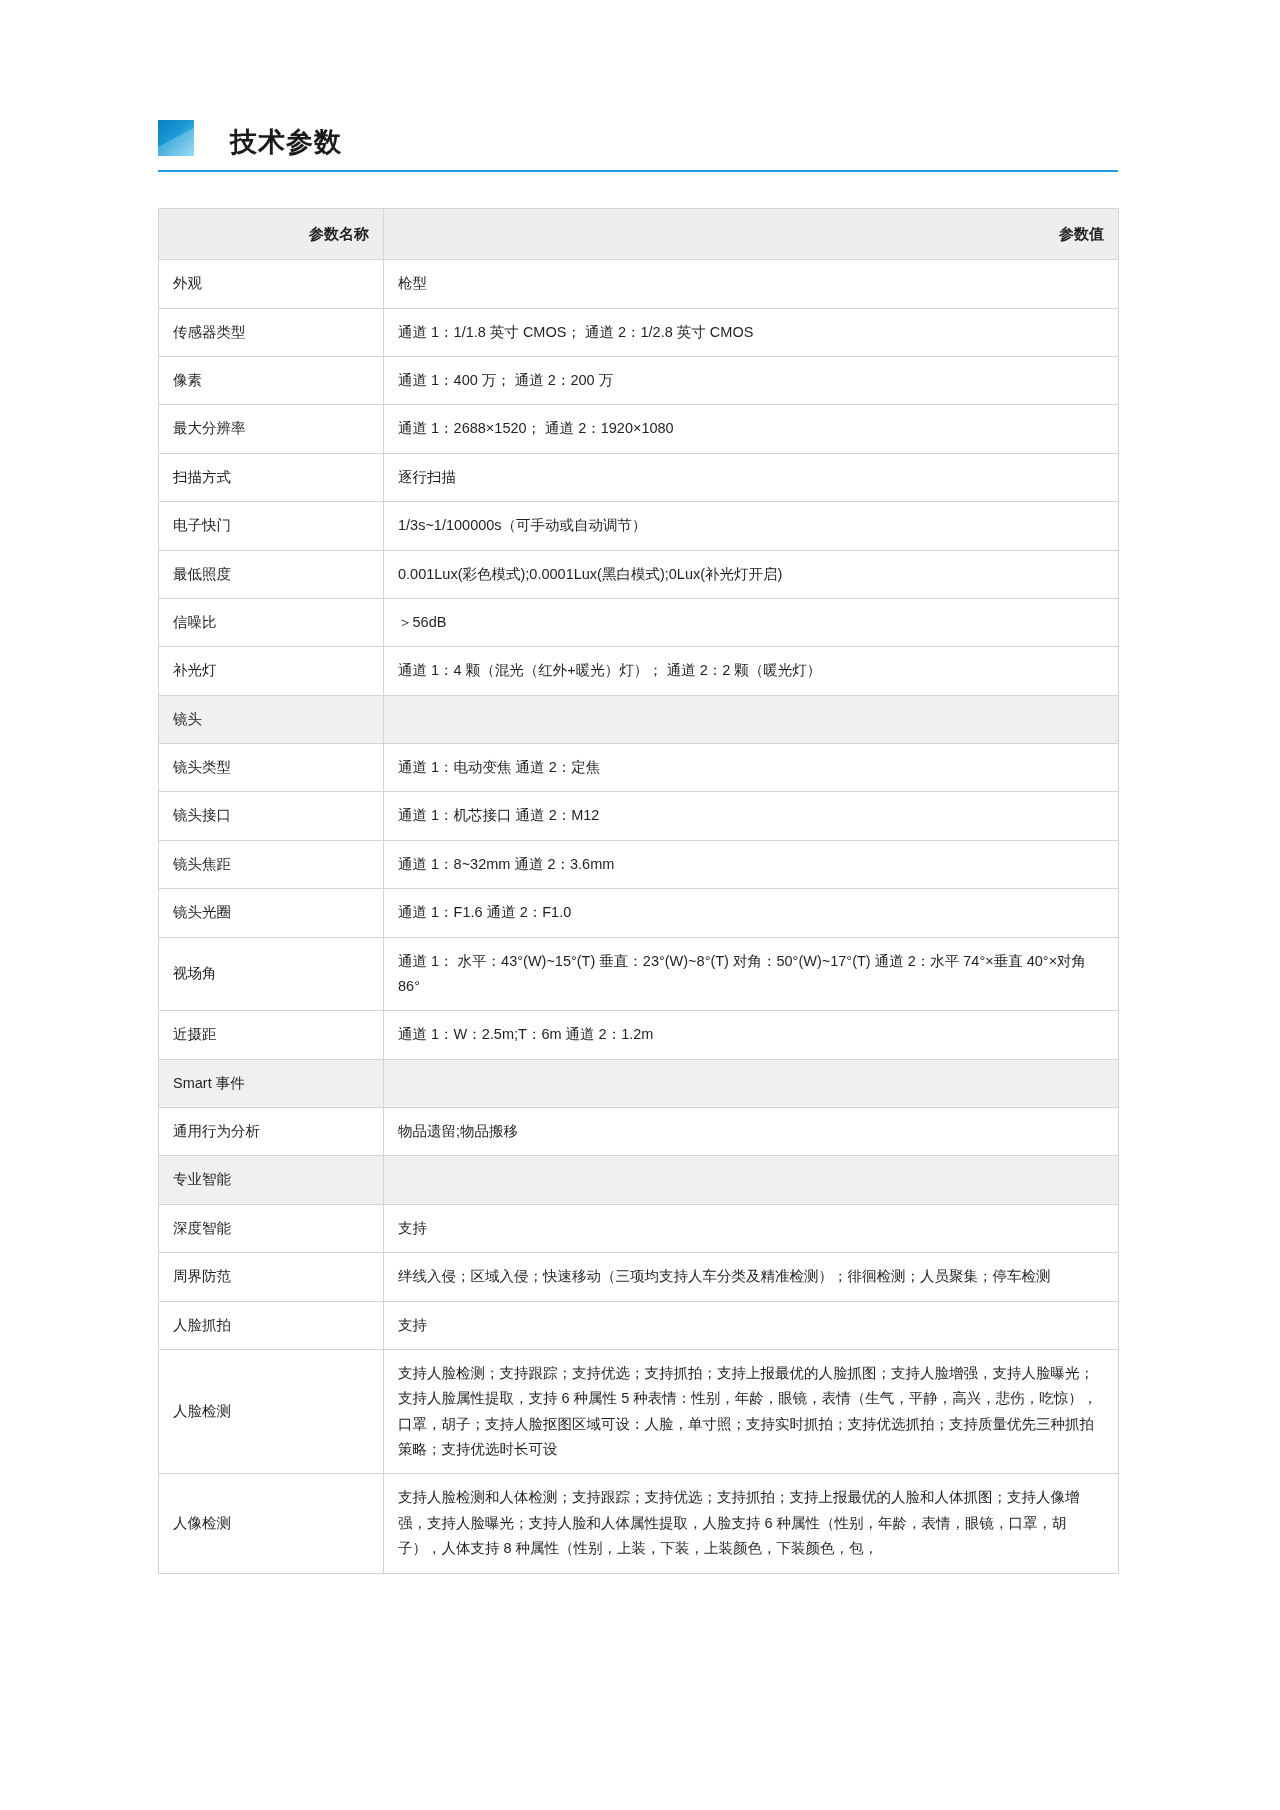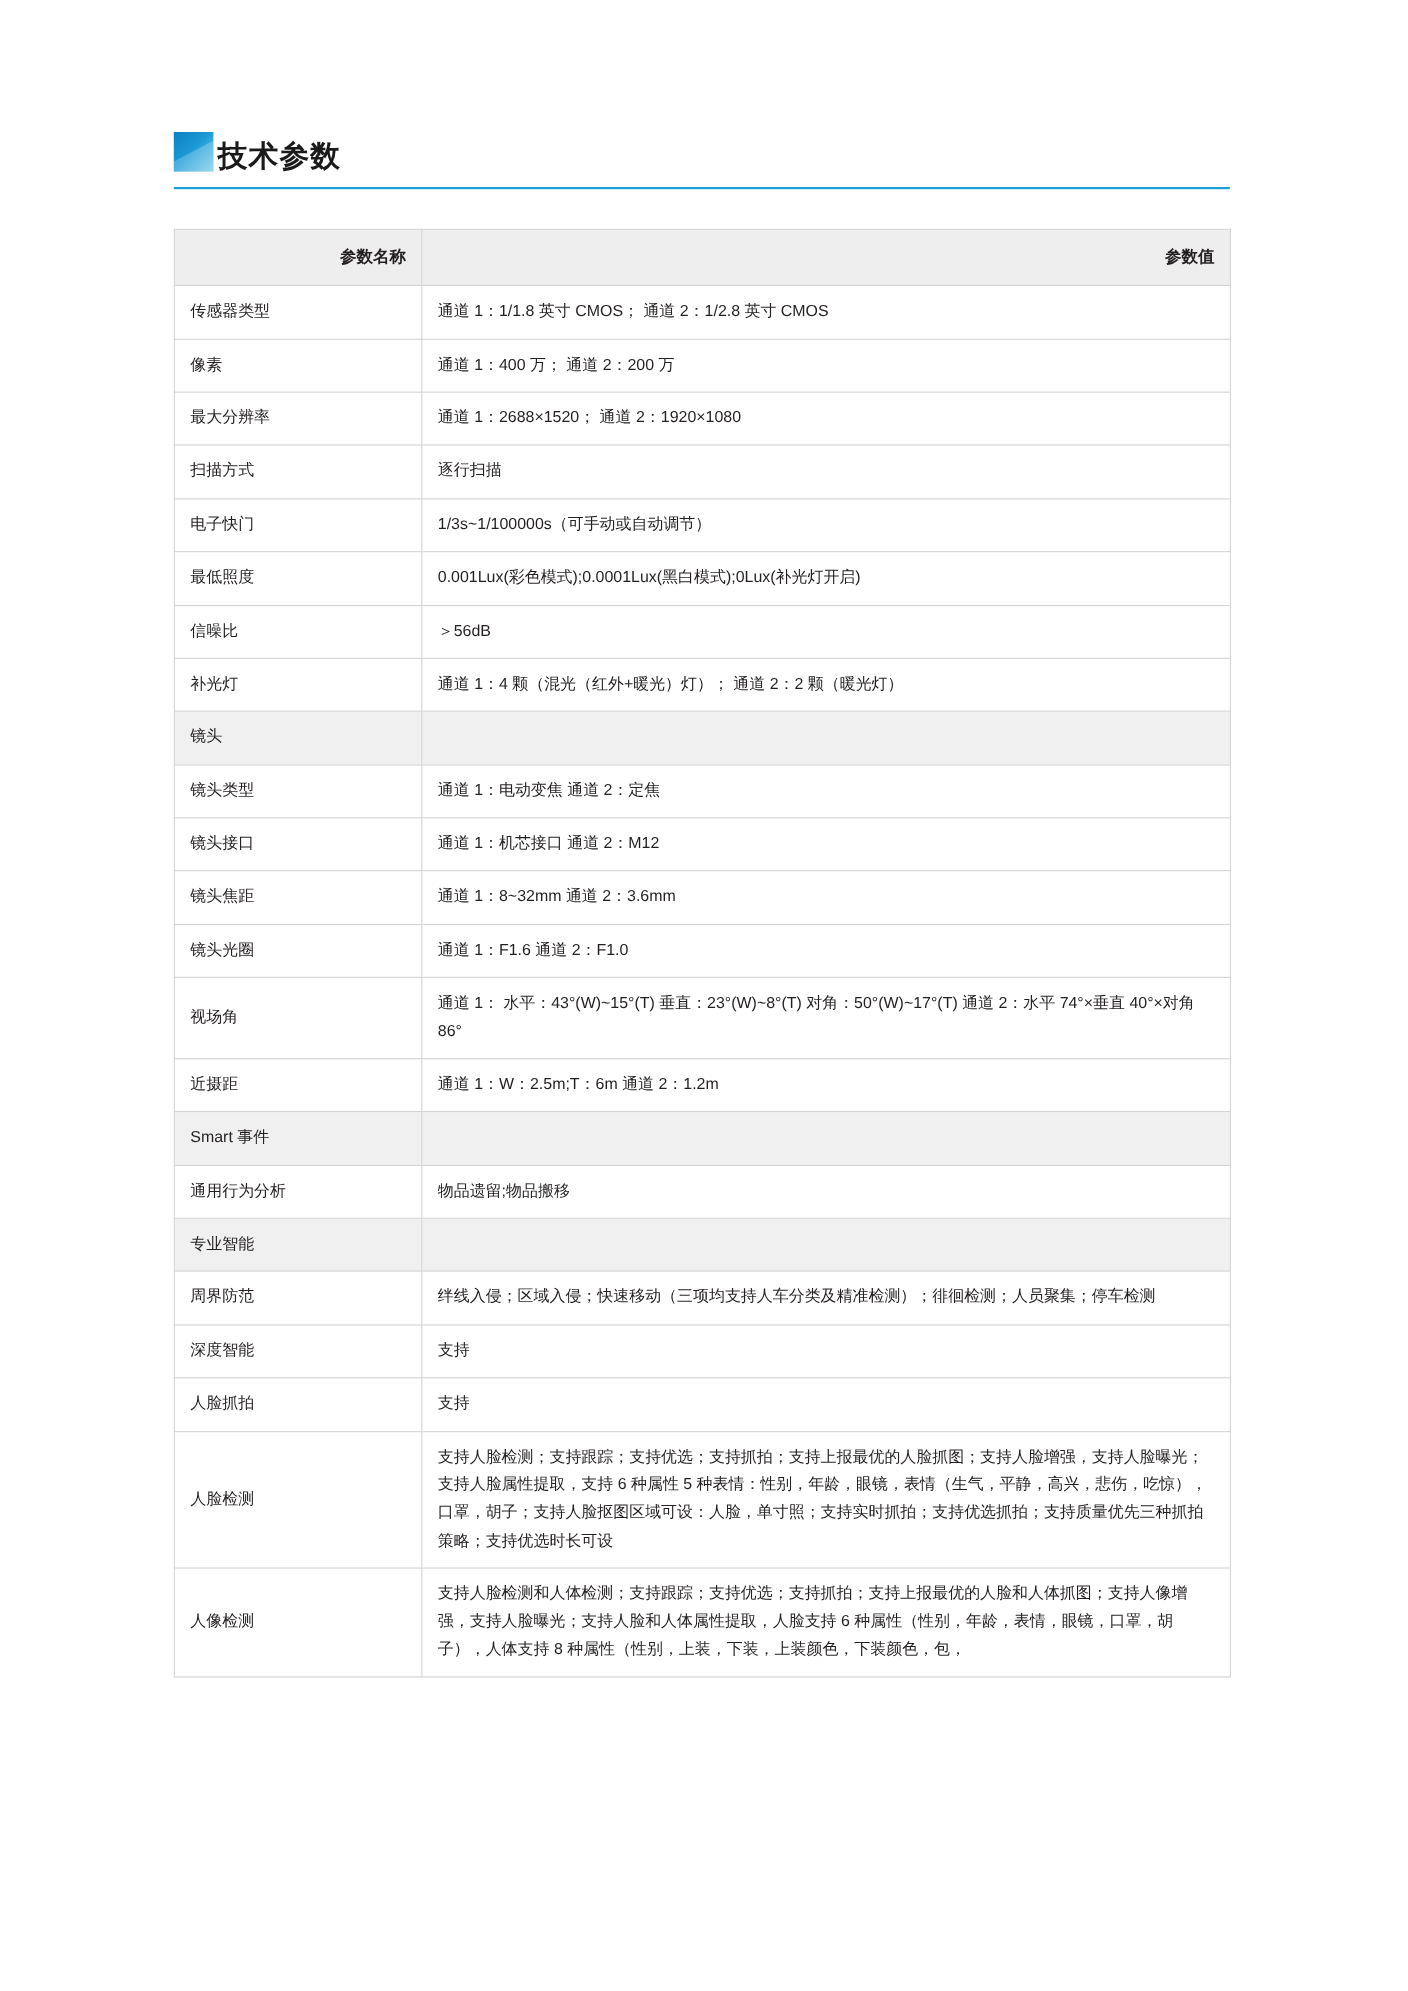--- a/index.html
+++ b/index.html
@@ -23,21 +23,21 @@
   .content {
     position: absolute;
     left: 158px;
     top: 120px;
     width: 960px;
   }
   
   .section-header {
     display: flex;
     align-items: flex-end;
-    gap: 4px;
+    gap: 36px;
     padding-bottom: 10px;
     border-bottom: 2px solid #1a9fd9;
     width: 960px;
     box-sizing: border-box;
   }
   .header-mark {
     width: 36px;
     height: 36px;
     position: relative;
     overflow: hidden;
@@ -119,20 +119,24 @@
           <col class="c2">
         </colgroup>
       <thead>
         <tr>
           <th>参数名称</th>
           <th>参数值</th>
         </tr>
       </thead>
       <tbody id="spec-body">
           <tr>
+            <td class="name">外观</td>
+            <td class="value wrap-cell">枪型</td>
+          </tr>
+          <tr>
             <td class="name">传感器类型</td>
             <td class="value wrap-cell">通道 1：1/1.8 英寸 CMOS； 通道 2：1/2.8 英寸 CMOS</td>
           </tr>
           <tr>
             <td class="name">像素</td>
             <td class="value wrap-cell">通道 1：400 万； 通道 2：200 万</td>
           </tr>
           <tr>
             <td class="name">最大分辨率</td>
             <td class="value wrap-cell">通道 1：2688×1520； 通道 2：1920×1080</td>
@@ -191,28 +195,28 @@
           </tr>
           <tr>
             <td class="name">通用行为分析</td>
             <td class="value wrap-cell">物品遗留;物品搬移</td>
           </tr>
           <tr class="group">
             <td>专业智能</td>
             <td class="group-empty"></td>
           </tr>
           <tr>
+            <td class="name">深度智能</td>
+            <td class="value wrap-cell">支持</td>
+          </tr>
+          <tr>
             <td class="name">周界防范</td>
             <td class="value wrap-cell">绊线入侵；区域入侵；快速移动（三项均支持人车分类及精准检测）；徘徊检测；人员聚集；停车检测</td>
           </tr>
           <tr>
-            <td class="name">深度智能</td>
-            <td class="value wrap-cell">支持</td>
-          </tr>
-          <tr>
             <td class="name">人脸抓拍</td>
             <td class="value wrap-cell">支持</td>
           </tr>
           <tr>
             <td class="name">人脸检测</td>
             <td class="value wrap-cell">支持人脸检测；支持跟踪；支持优选；支持抓拍；支持上报最优的人脸抓图；支持人脸增强，支持人脸曝光；支持人脸属性提取，支持 6 种属性 5 种表情：性别，年龄，眼镜，表情（生气，平静，高兴，悲伤，吃惊），口罩，胡子；支持人脸抠图区域可设：人脸，单寸照；支持实时抓拍；支持优选抓拍；支持质量优先三种抓拍策略；支持优选时长可设</td>
           </tr>
           <tr>
             <td class="name">人像检测</td>
             <td class="value wrap-cell">支持人脸检测和人体检测；支持跟踪；支持优选；支持抓拍；支持上报最优的人脸和人体抓图；支持人像增强，支持人脸曝光；支持人脸和人体属性提取，人脸支持 6 种属性（性别，年龄，表情，眼镜，口罩，胡子），人体支持 8 种属性（性别，上装，下装，上装颜色，下装颜色，包，</td>

